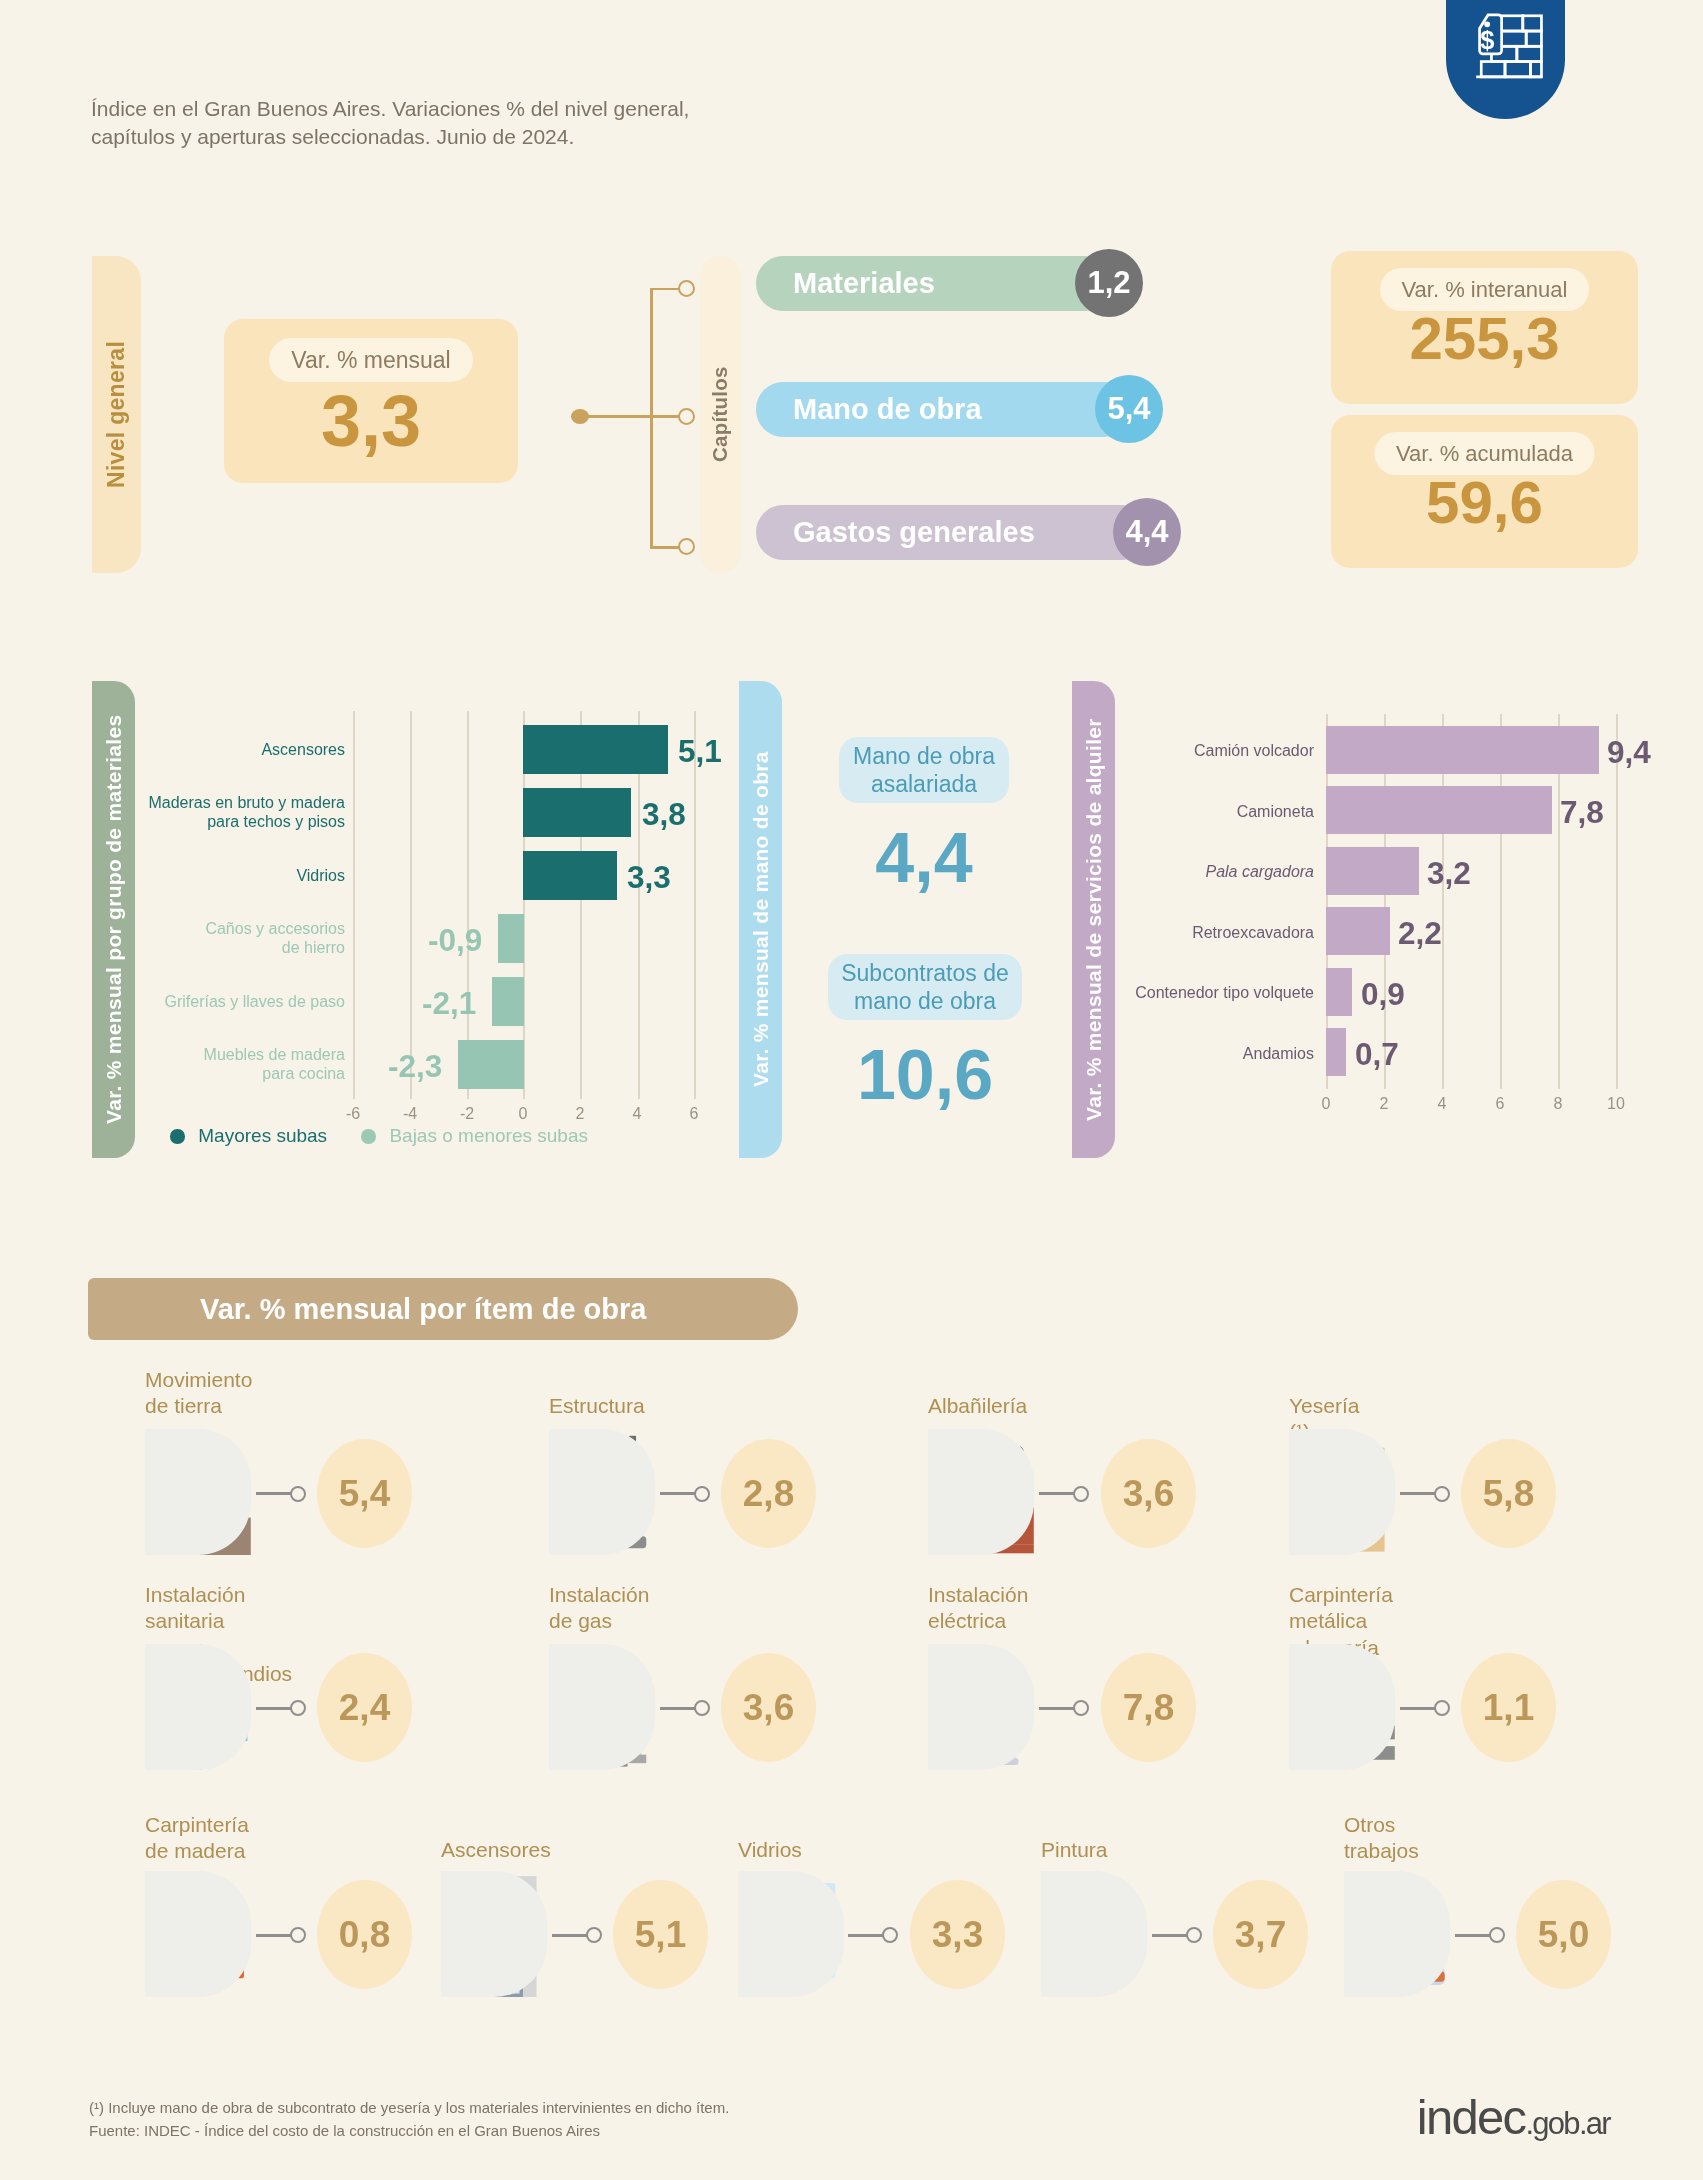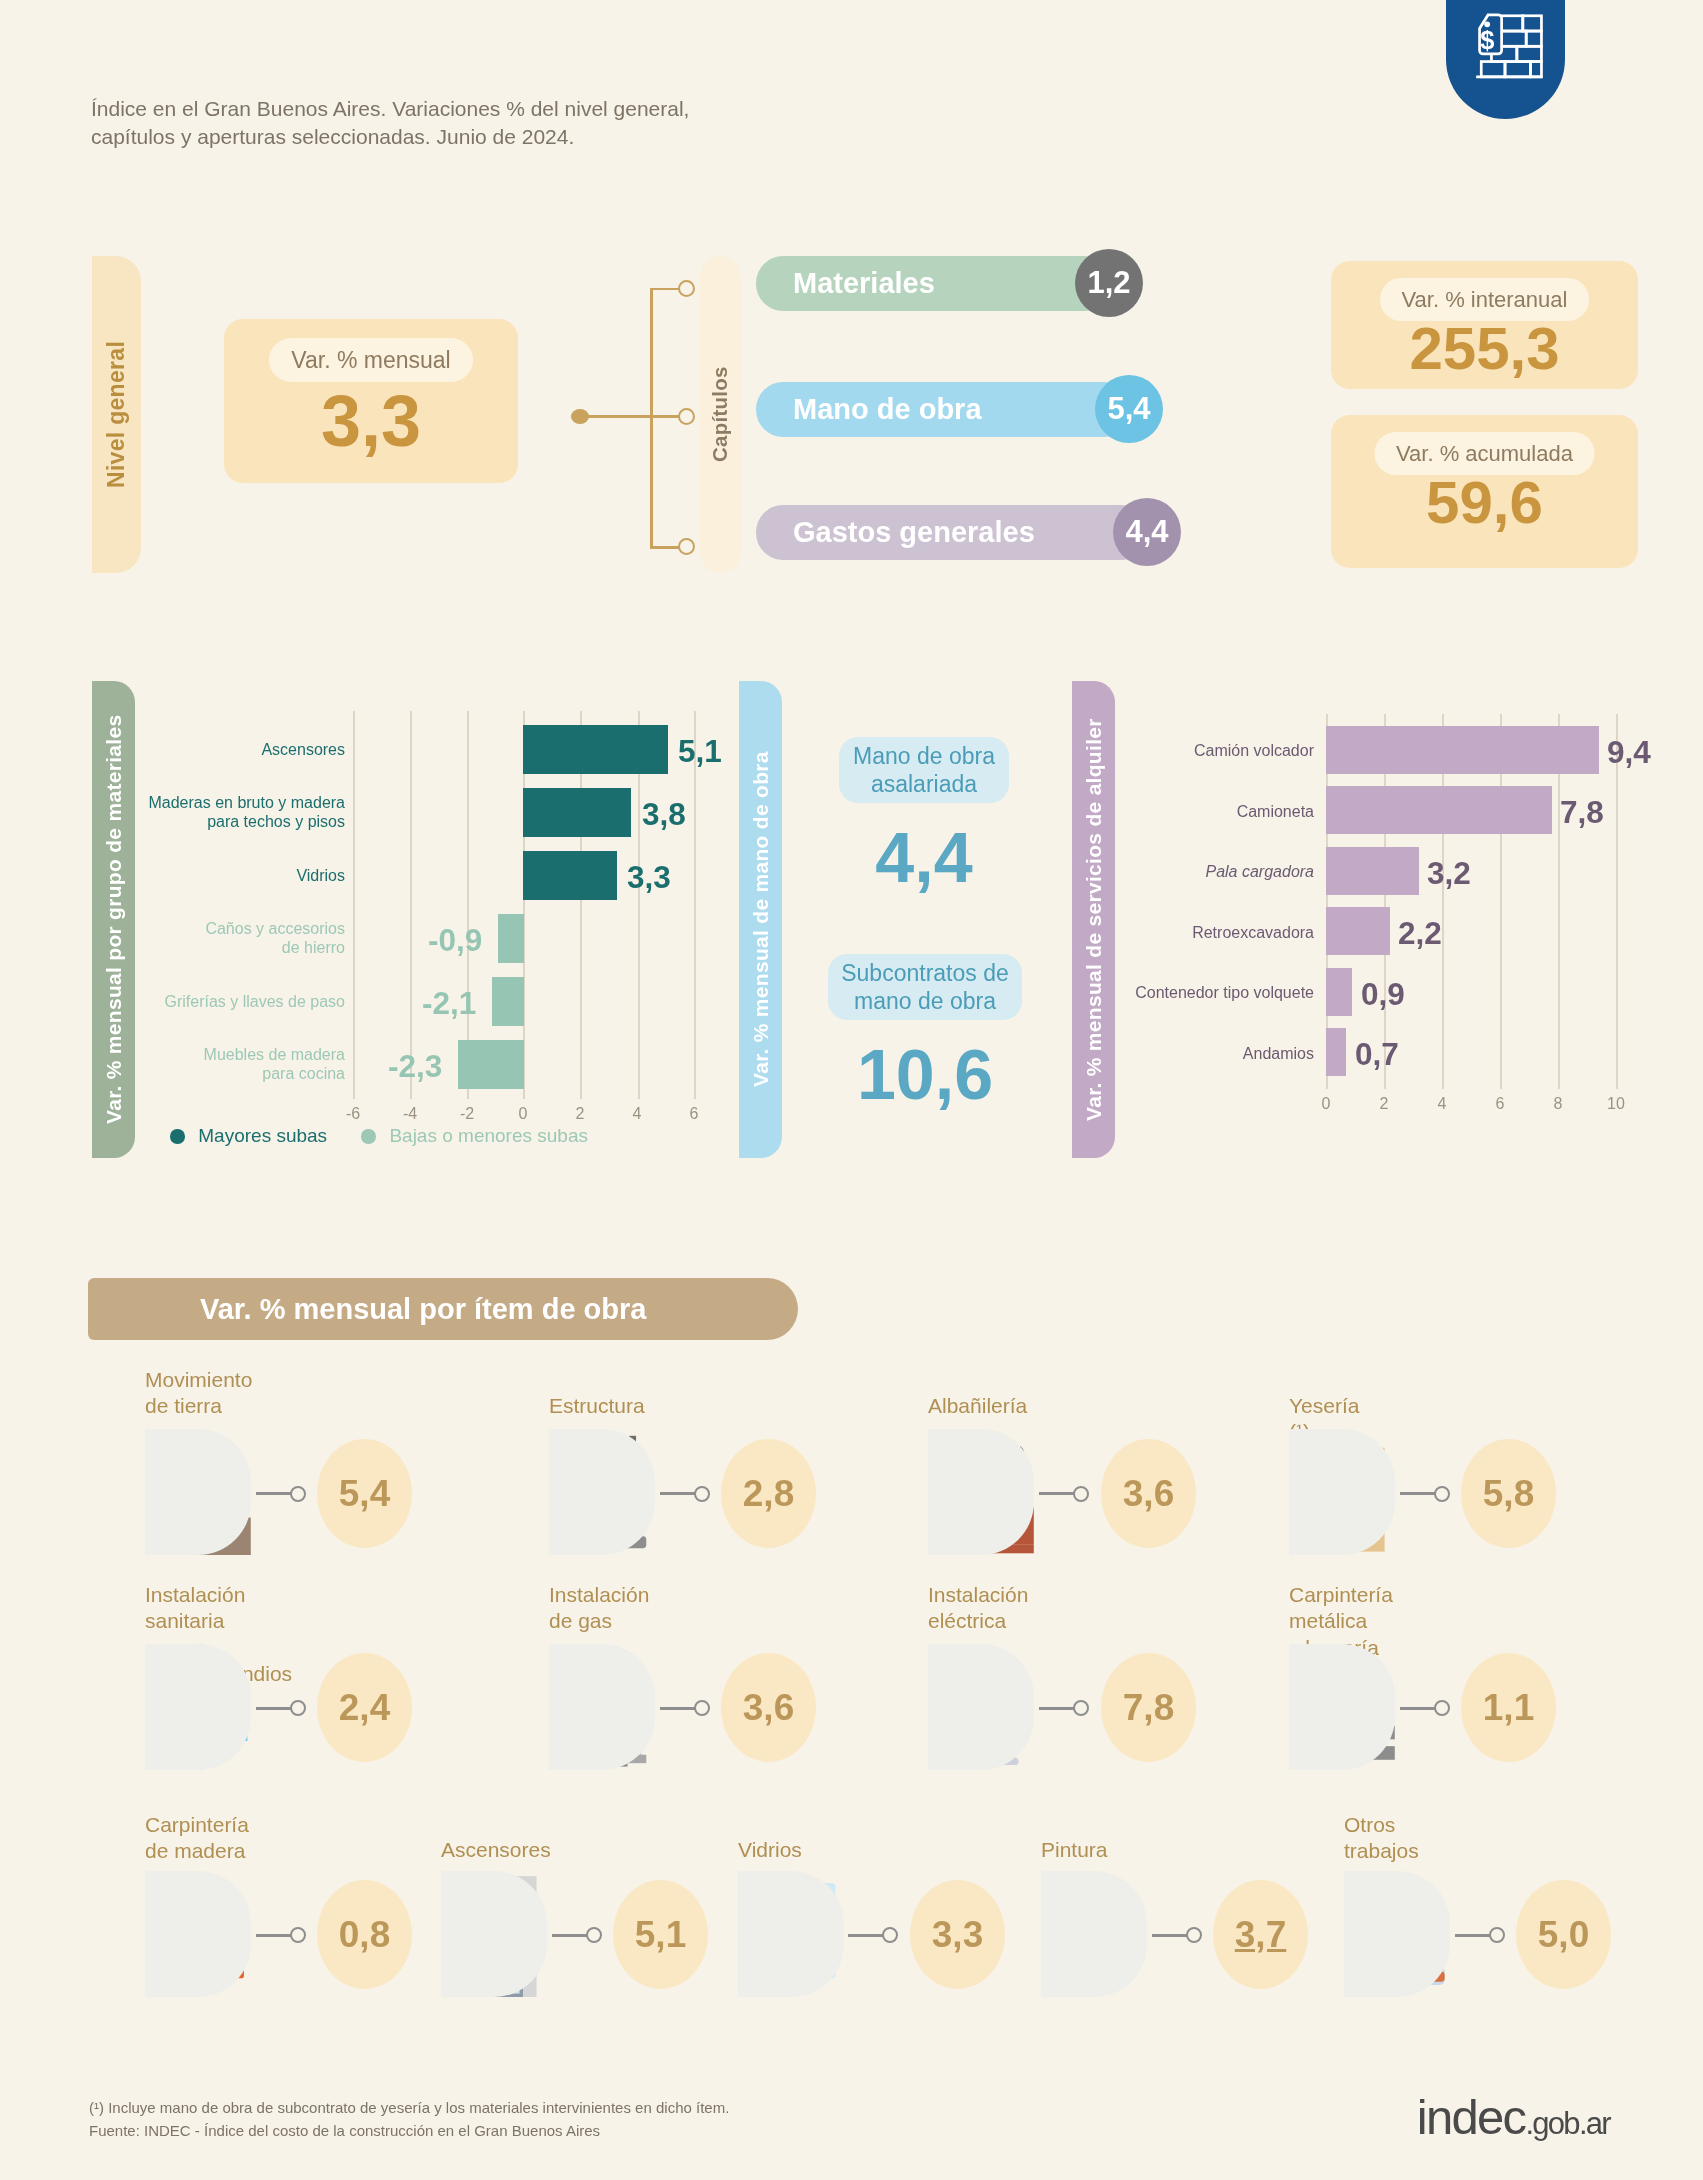--- a/index.html
+++ b/index.html
@@ -220,21 +220,21 @@
   <div class="cap-row" style="left:756px; top:382px; width:375px;">
     <div class="cap-bar" style="width:375px; background:#a3d9ef;">Mano de obra</div>
     <div class="cap-circle" style="left:339px; background:#6cc3e3;">5,4</div>
   </div>
 
   <div class="cap-row" style="left:756px; top:505px; width:393px;">
     <div class="cap-bar" style="width:393px; background:#cdc2d2;">Gastos generales</div>
     <div class="cap-circle" style="left:357px; background:#a392ad;">4,4</div>
   </div>
 
-  <div class="tot-card" style="top:261px; height:128px;">
+  <div class="tot-card" style="top:251px; height:153px;">
     <div class="tot-pill">Var. % interanual</div>
     <div class="tot-value">255,3</div>
   </div>
   <div class="tot-card" style="top:415px; height:153px;">
     <div class="tot-pill">Var. % acumulada</div>
     <div class="tot-value">59,6</div>
   </div>
 
   <div class="vlabel" id="mat-strip">Var. % mensual por grupo de materiales</div>
 
@@ -617,21 +617,21 @@
         <rect x="10" y="56" width="62" height="74" fill="#7fa3b0"></rect>
         <rect x="6" y="52" width="70" height="16" rx="5" fill="#93b5c0"></rect>
         <path d="M18 68 q4 40 -2 54" stroke="#a8c8d2" stroke-width="10" fill="none"></path>
         <path d="M46 68 q4 30 -2 44" stroke="#a8c8d2" stroke-width="9" fill="none"></path>
         <path d="M10 40 q30 -22 62 18" stroke="#2e3050" stroke-width="5" fill="none"></path>
         <path d="M10 120 q28 30 62 2" stroke="#2e3050" stroke-width="5" fill="none"></path>
       </svg>
     </div>
     <div class="item-conn" style="left:1152px; top:1934px; width:36px;"></div>
     <div class="item-ring" style="left:1186px; top:1927px;"></div>
-    <div class="item-badge" style="left:1213px; top:1880px;text-decoration:underline;">3,7</div>
+    <div class="item-badge" style="left:1213px; top:1880px;">3,7</div>
   </div>
 
   <div class="item">
     <div class="item-label" style="left:1344px; top:1812px;">Otros trabajos
 y gastos</div>
     <div class="item-pic" style="left:1344px; top:1871px;">
       <div class="shape"></div>
       <svg width="106" height="126" viewBox="0 0 124 148">
         <rect x="6" y="112" width="112" height="22" rx="6" fill="#c9d8ef"></rect>
         <g>

